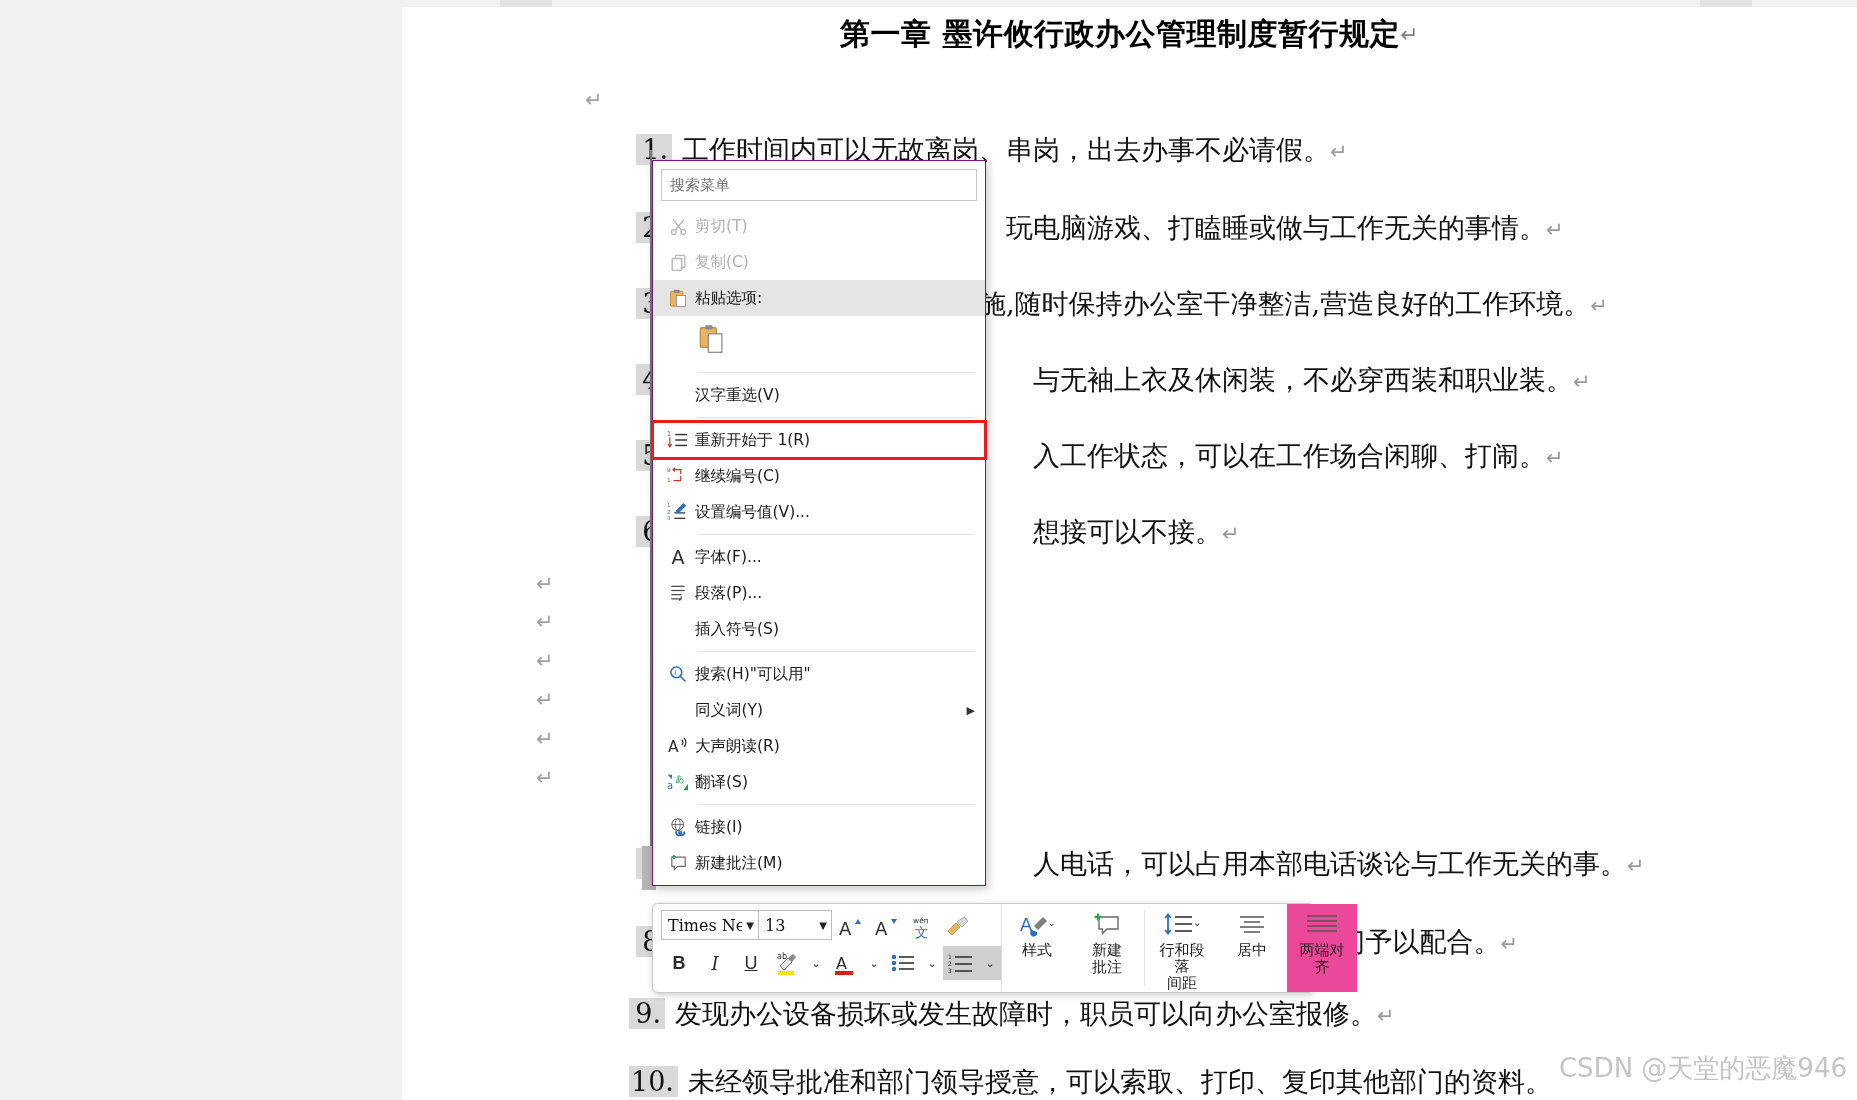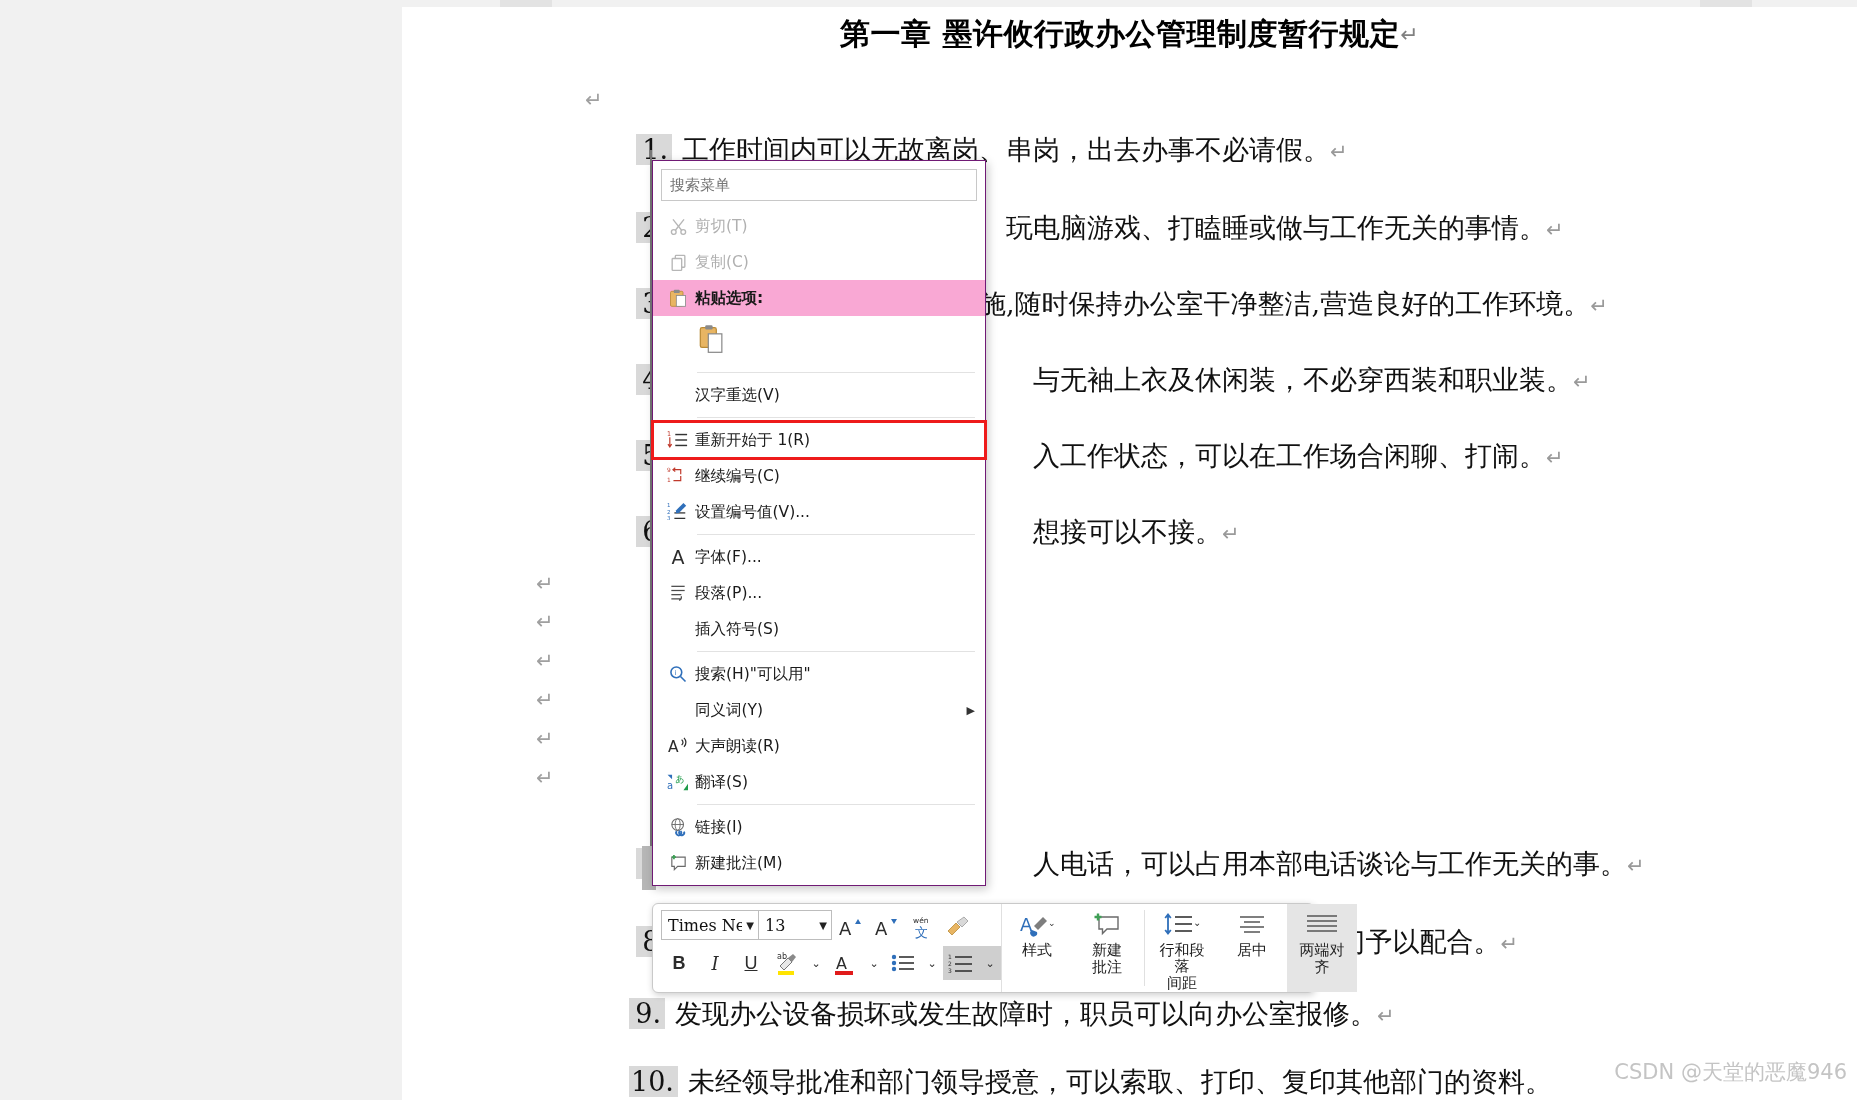--- a/index.html
+++ b/index.html
@@ -61,21 +61,21 @@
     font-size:15px;padding:0 8px;outline:none;
     font-family:"DejaVu Sans","Liberation Sans",sans-serif;
   }
   .mi{
     display:flex;align-items:center;height:36px;padding:0 10px 0 8px;
     cursor:default;position:relative;
   }
   .mi .ico{width:34px;min-width:34px;display:flex;align-items:center;justify-content:center;}
   .mi .lbl{flex:1;}
   .mi.disabled .lbl{color:#b0b0b0;}
-  .mi.headerish{background:#f9a8d4;font-weight:bold;}
+  .mi.headerish{background:#e5e5e5;font-weight:normal;}
   .mi.has-sub .arrow{color:#333;font-size:11px;}
   .sep{height:1px;background:#e2e2e2;margin:4px 10px 4px 44px;}
   .paste-row{display:flex;align-items:center;height:52px;padding-left:44px;}
   .hl-box{outline:3px solid #ee1b1b;outline-offset:-1px;}
 
   
   .g{font-family:"DejaVu Sans",sans-serif;line-height:1;}
 
   
   #mini-toolbar{
@@ -99,27 +99,27 @@
   .tb{width:36px;height:34px;display:flex;align-items:center;justify-content:center;font-size:18px;color:#2c2c2c;}
   .tb.small{width:22px;font-size:11px;}
   .tb.on{background:#cfcfcf;}
   .mt-right{flex:1;display:flex;align-items:stretch;border-left:1px solid #e0e0e0;}
   .bigbtn{
     width:auto;min-width:56px;padding:4px 7px 0 7px;display:flex;flex-direction:column;
     align-items:center;justify-content:flex-start;font-size:15px;color:#1f1f1f;text-align:center;
     line-height:1.12;
   }
   .bigbtn .bi{height:34px;display:flex;align-items:center;justify-content:center;}
-  .bigbtn.on{background:#e5e5e5;align-items:center;}
+  .bigbtn.on{background:#ec4899;align-items:center;}
   .vdiv{width:1px;background:#e0e0e0;margin:6px 2px;}
 
   
   .scroll-thumb{position:absolute;background:#b6b6b6;}
   .watermark{
-    position:absolute;right:10px;bottom:14px;color:#c4c4c4;font-size:21px;
+    position:absolute;right:10px;bottom:14px;color:#c4c4c4;font-size:26px;
     font-family:"DejaVu Sans","Liberation Sans",sans-serif;white-space:nowrap;
   }
   .cursor-bar{position:absolute;width:2px;background:#000;}
 </style>
 </head>
 <body>
 
 <div id="app">
 
   <div class="left-gutter"></div>

